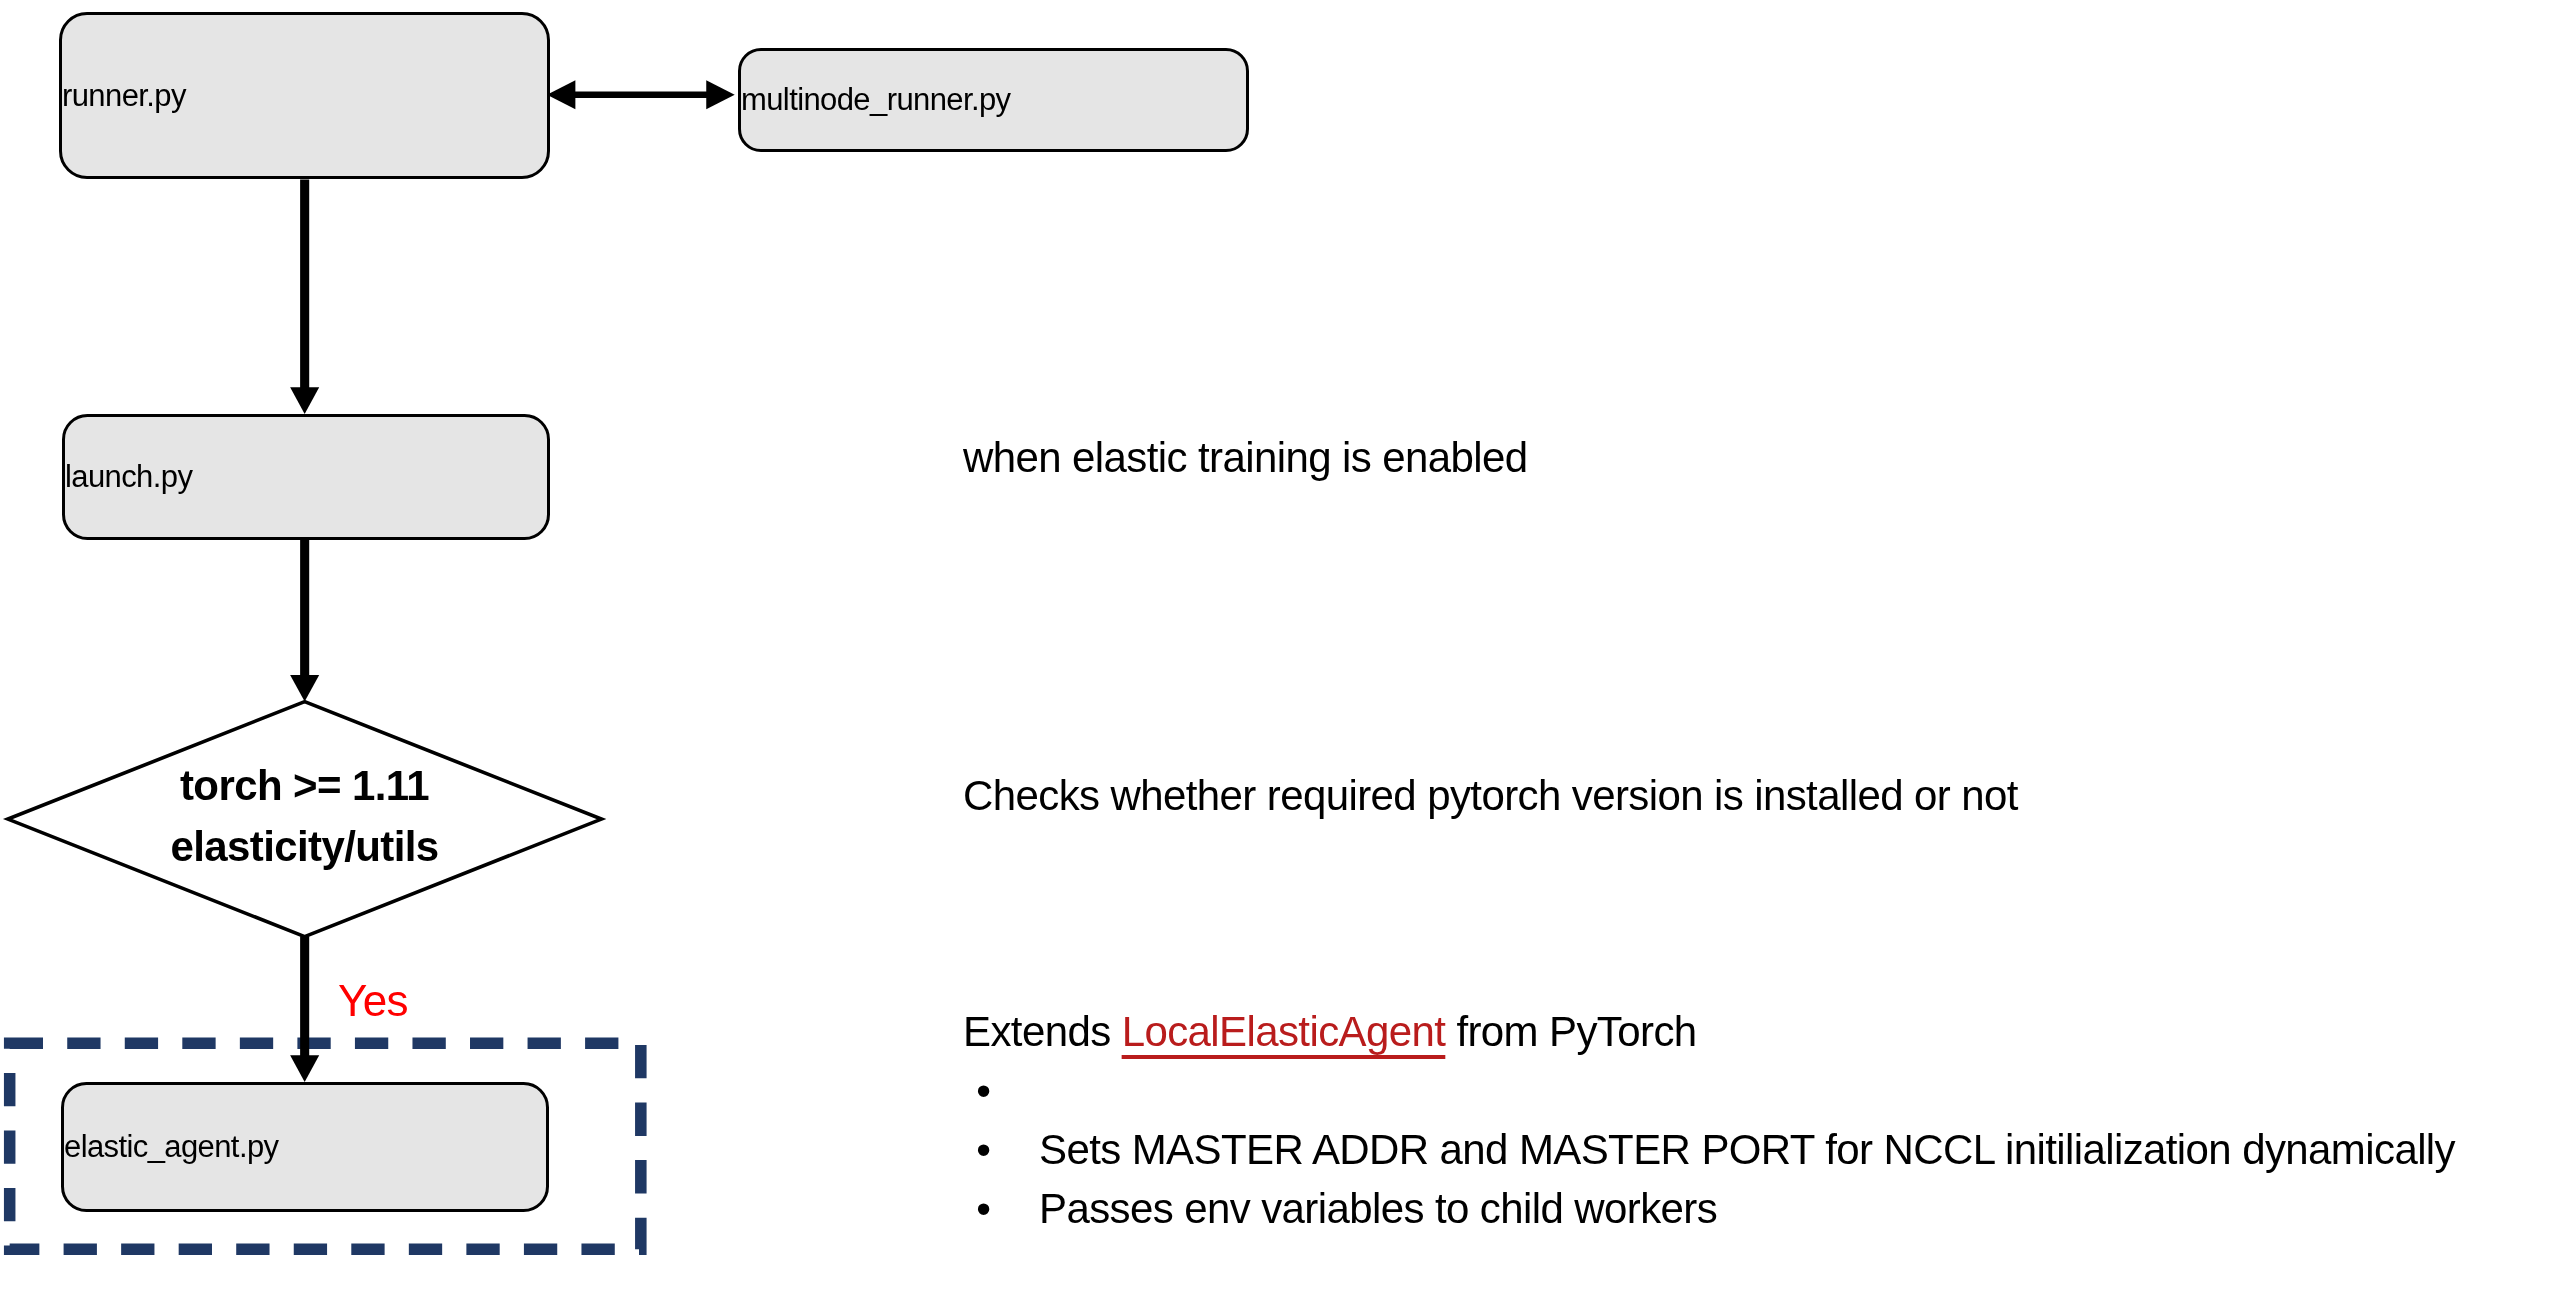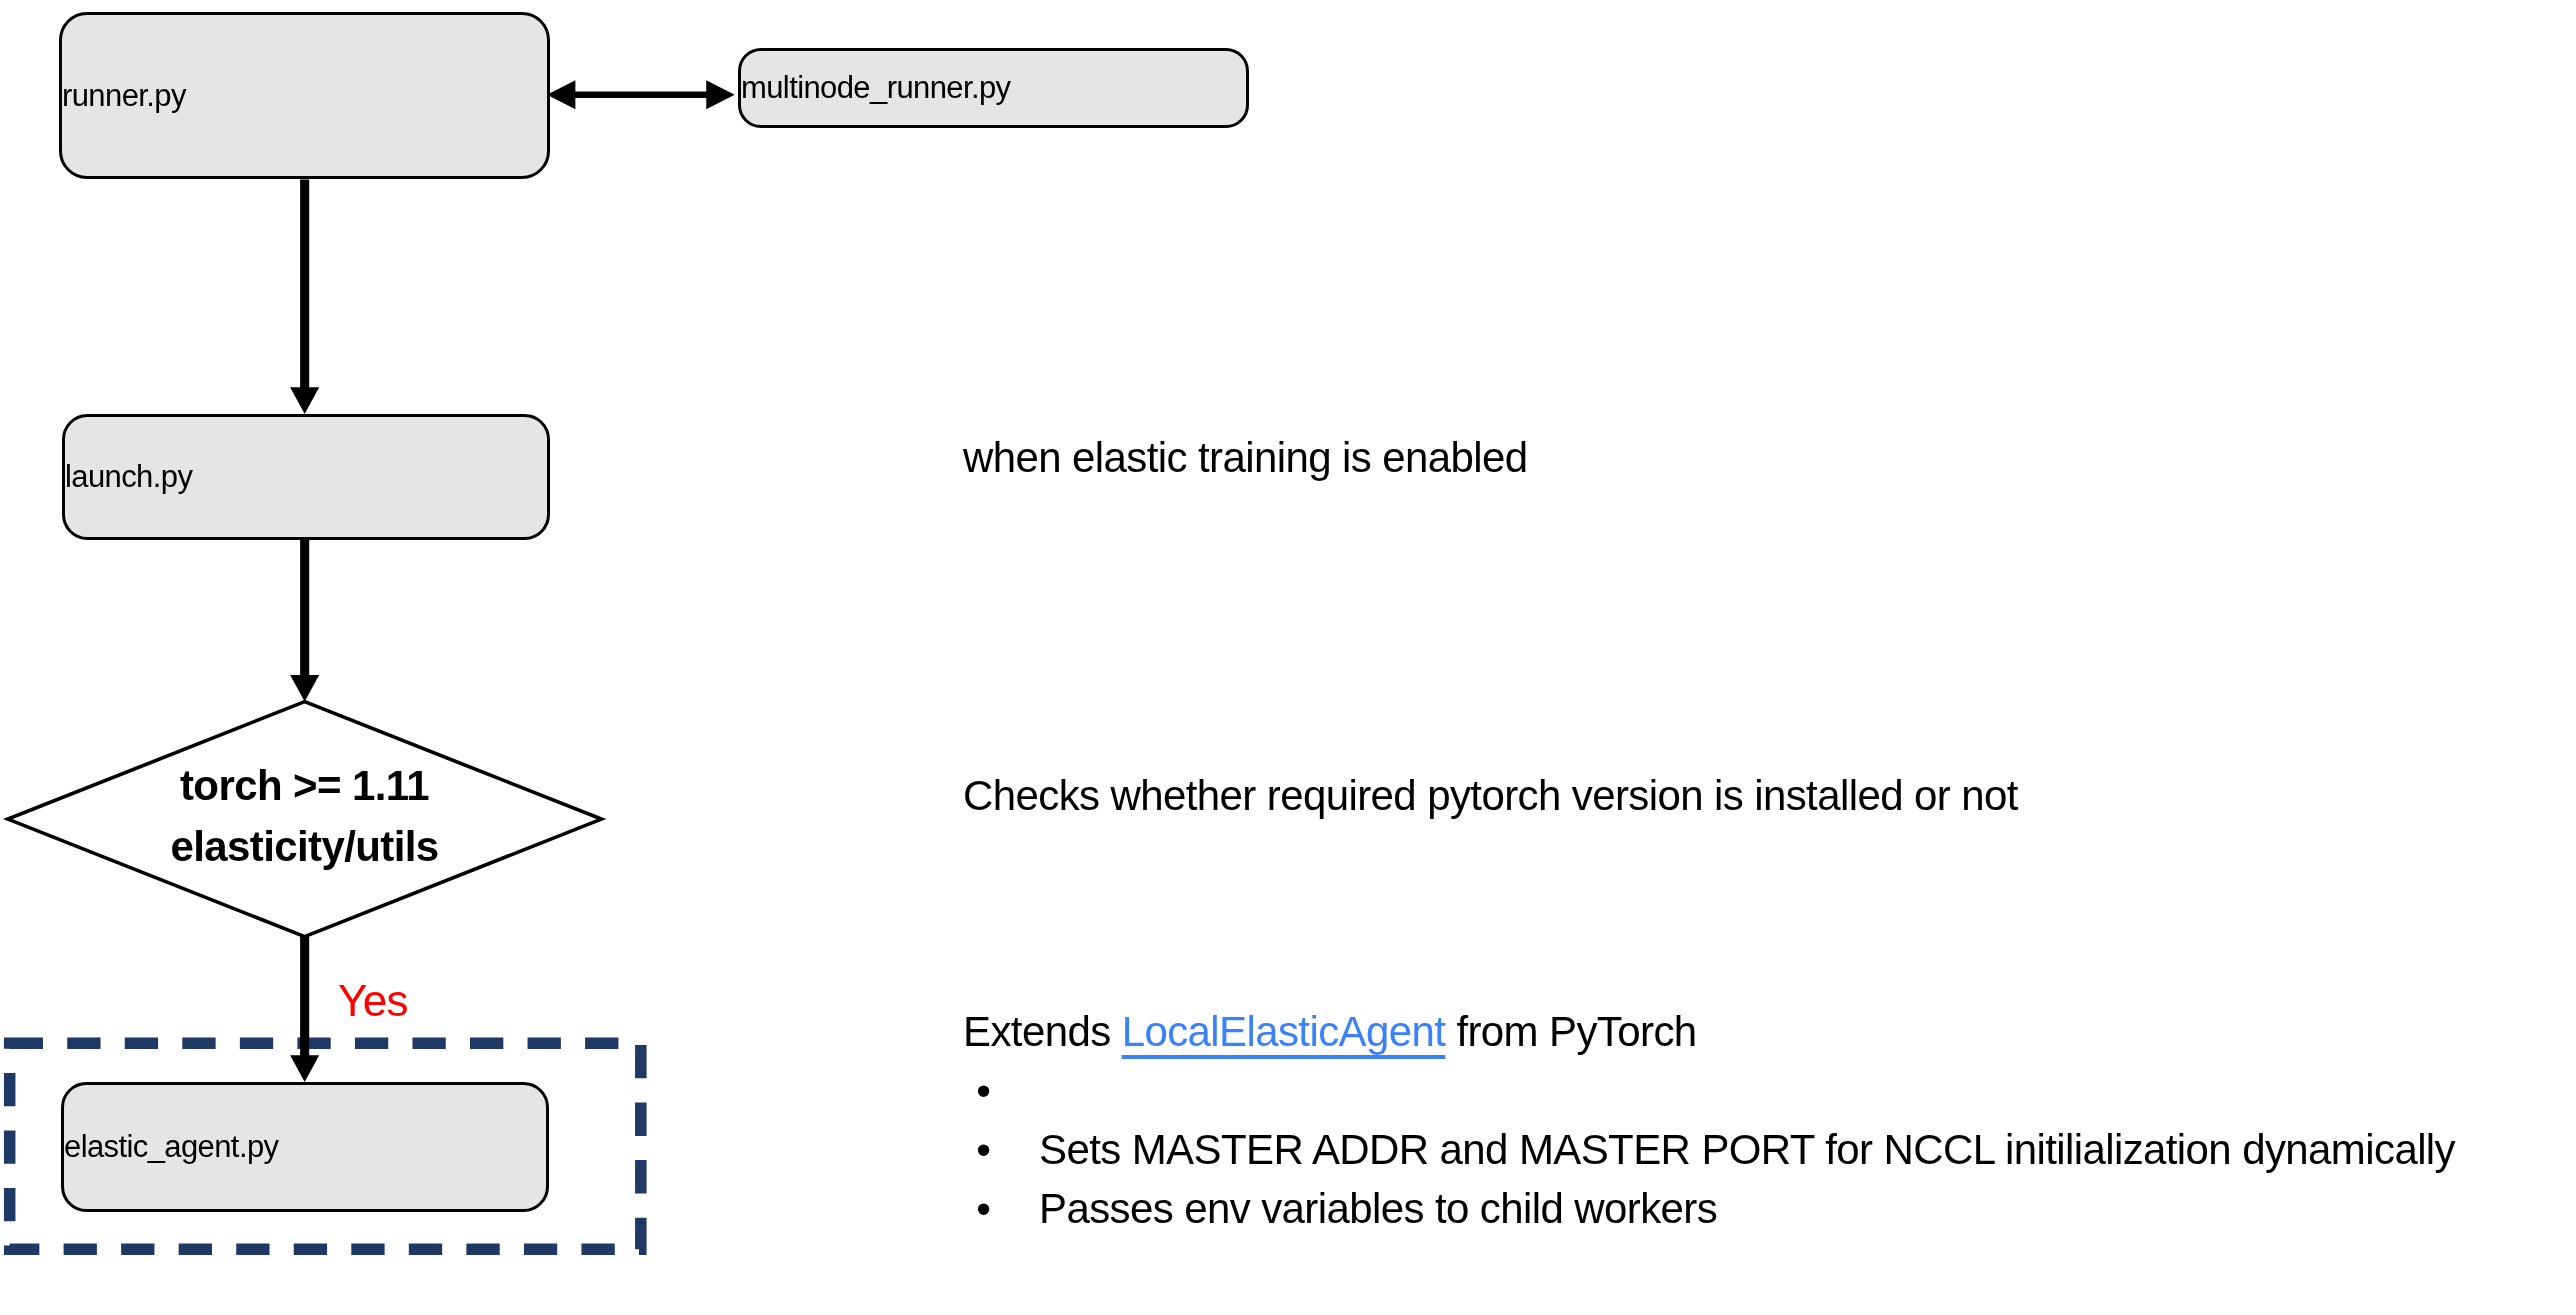--- a/index.html
+++ b/index.html
@@ -15,21 +15,21 @@
   .node{
     position:absolute;
     background:#e5e5e5;
     border:3.6px solid #000000;
     display:flex;align-items:center;justify-content:flex-start;
     font-size:31px;letter-spacing:-0.6px;
     box-sizing:border-box;
     white-space:nowrap;
   }
   #node-runner{left:59px;top:12px;width:491px;height:167px;border-radius:28px;}
-  #node-multinode{left:738px;top:48px;width:511px;height:80px;border-radius:23px;}
+  #node-multinode{left:738px;top:48px;width:511px;height:104px;border-radius:23px;}
   #node-launch{left:62px;top:414px;width:488px;height:126px;border-radius:25.4px;}
   #node-elastic{left:61px;top:1082px;width:488px;height:130px;border-radius:25.4px;}
   #diamond-label{
     position:absolute;left:62px;top:755px;width:485px;
     text-align:center;font-size:42px;line-height:61px;letter-spacing:-0.6px;font-weight:bold;
   }
   #yes-label{
     position:absolute;left:338px;top:979px;
     font-size:44px;line-height:44px;letter-spacing:-0.6px;
   }
@@ -112,21 +112,21 @@
   <div class="note" id="note-launch">
     <div>when elastic training is enabled</div>
   </div>
 
   <div class="note" id="note-decision">
     <div>Checks whether required pytorch version is installed or not</div>
   </div>
 
   <div class="note" id="note-elastic">
     <div>
-      <span>Extends </span><span id="link-localelasticagent" style="color:#3b82f6;">LocalElasticAgent</span><span> from PyTorch</span>
+      <span>Extends </span><span id="link-localelasticagent" style="color:#b91c1c;">LocalElasticAgent</span><span> from PyTorch</span>
     </div>
     <div class="bullet-row">
       <span class="bullet-dot">•</span>
     </div>
     <div class="bullet-row">
       <span class="bullet-dot">•</span>
       <span>Sets MASTER ADDR and MASTER PORT for NCCL initilialization dynamically</span>
     </div>
     <div class="bullet-row">
       <span class="bullet-dot">•</span>

